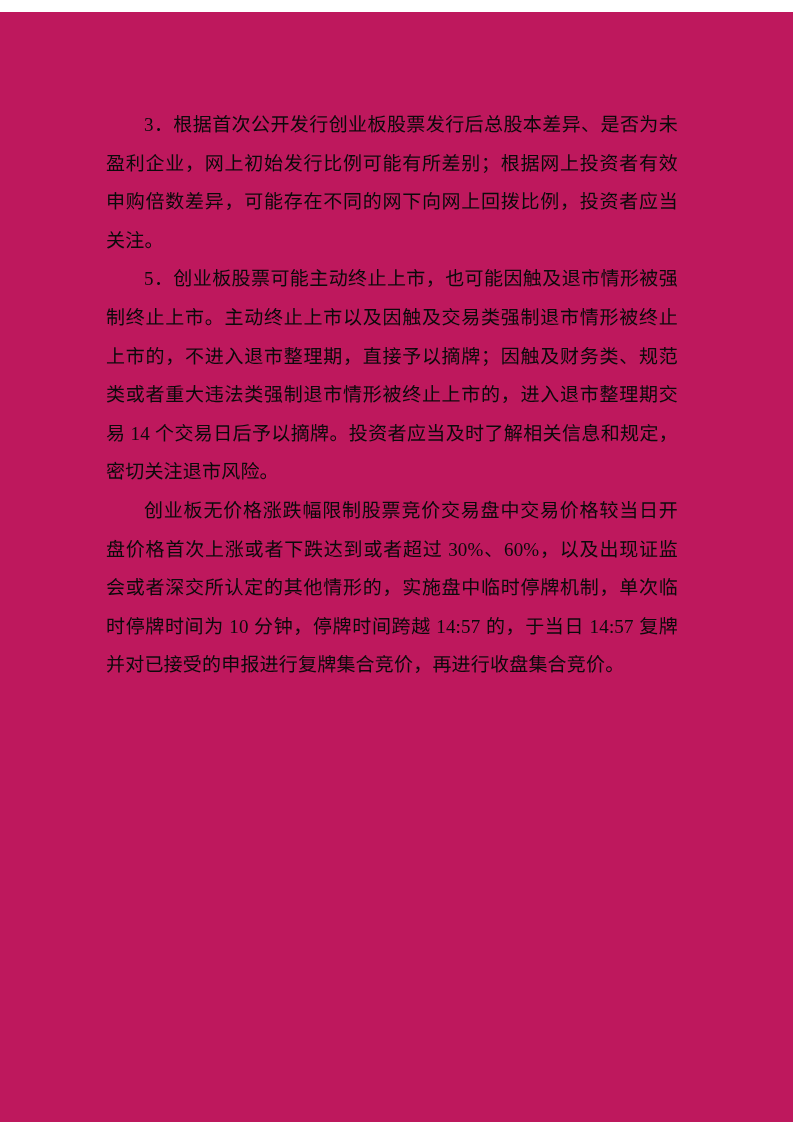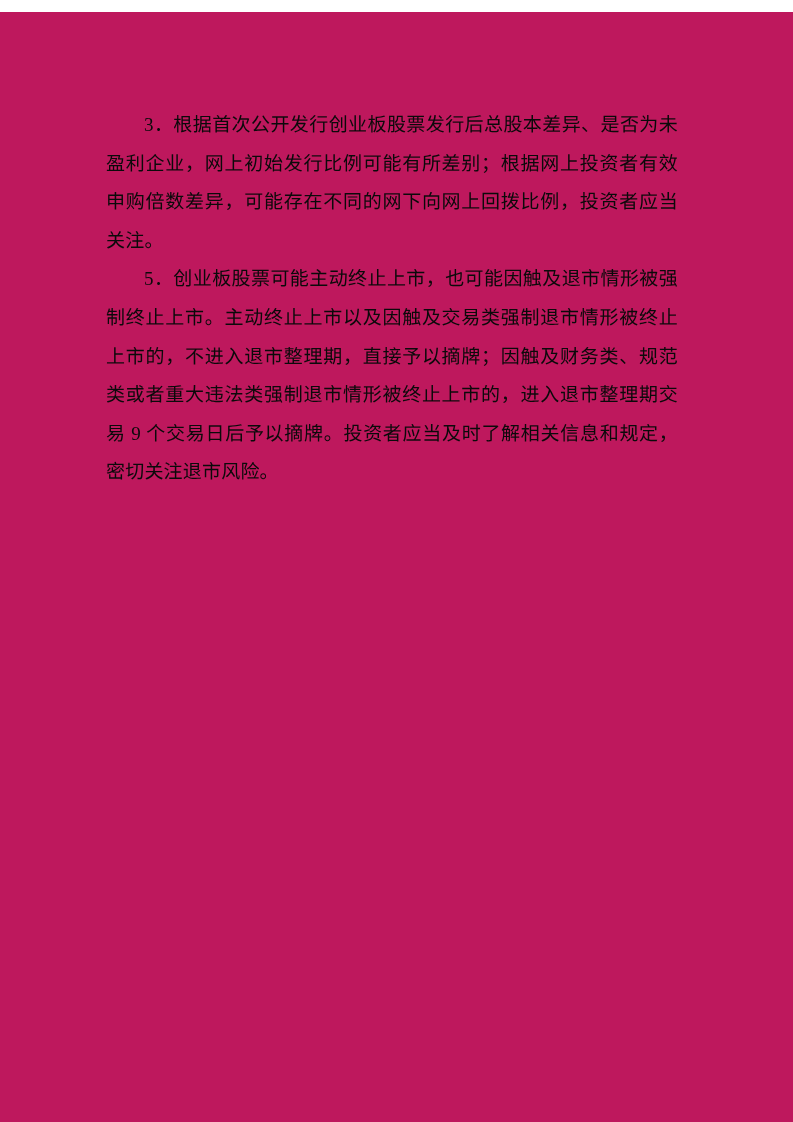--- a/index.html
+++ b/index.html
@@ -40,15 +40,16 @@
     word-break: break-all;
     letter-spacing: 0.2px;
   }
 </style>
 </head>
 <body>
 
 <div class="page">
   <div class="text-block">
     <p class="para">3．根据首次公开发行创业板股票发行后总股本差异、是否为未盈利企业，网上初始发行比例可能有所差别；根据网上投资者有效申购倍数差异，可能存在不同的网下向网上回拨比例，投资者应当关注。</p>
-    <p class="para">5．创业板股票可能主动终止上市，也可能因触及退市情形被强制终止上市。主动终止上市以及因触及交易类强制退市情形被终止上市的，不进入退市整理期，直接予以摘牌；因触及财务类、规范类或者重大违法类强制退市情形被终止上市的，进入退市整理期交易 9 个交易日后予以摘牌。投资者应当及时了解相关信息和规定，密切关注退市风险。</p>
+    <p class="para">5．创业板股票可能主动终止上市，也可能因触及退市情形被强制终止上市。主动终止上市以及因触及交易类强制退市情形被终止上市的，不进入退市整理期，直接予以摘牌；因触及财务类、规范类或者重大违法类强制退市情形被终止上市的，进入退市整理期交易 14 个交易日后予以摘牌。投资者应当及时了解相关信息和规定，密切关注退市风险。</p>
+    <p class="para">创业板无价格涨跌幅限制股票竞价交易盘中交易价格较当日开盘价格首次上涨或者下跌达到或者超过 30%、60%，以及出现证监会或者深交所认定的其他情形的，实施盘中临时停牌机制，单次临时停牌时间为 10 分钟，停牌时间跨越 14:57 的，于当日 14:57 复牌并对已接受的申报进行复牌集合竞价，再进行收盘集合竞价。</p>
   </div>
 </div>
 
 </body></html>

